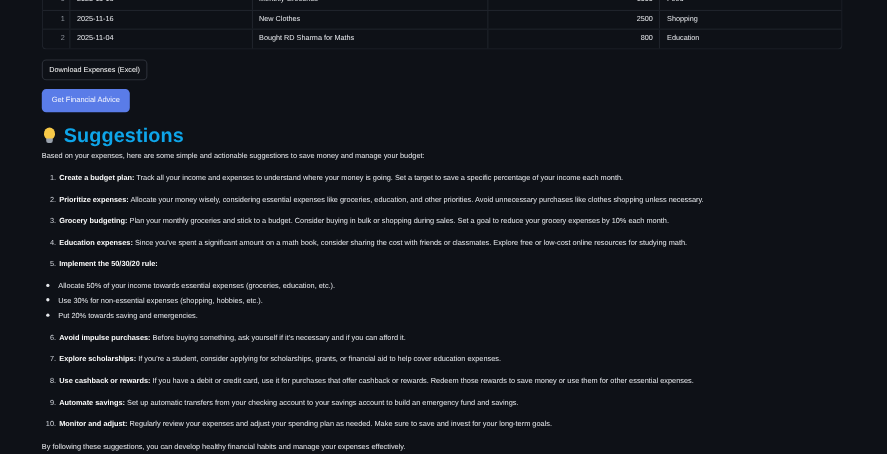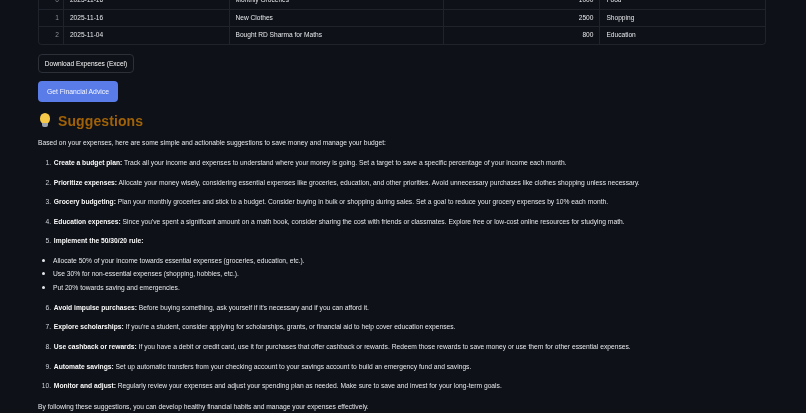--- a/index.html
+++ b/index.html
@@ -108,23 +108,23 @@
       border-radius: 50% 50% 45% 45%;
     }
     .bulb .base {
       position: absolute;
       left: 3px; top: 10px;
       width: 6px; height: 4px;
       background: #9aa2ad;
       border-radius: 0 0 2px 2px;
     }
     .heading-text {
-      font-size: 14px;
+      font-size: 18px;
       font-weight: bold;
-      color: #a16207;
+      color: #0ea5e9;
       letter-spacing: 0.1px;
     }
     .intro {
       position: absolute;
       left: 38px;
       top: 139px;
       font-size: 6.7px;
       color: #e6e8ec;
     }
     .item {

